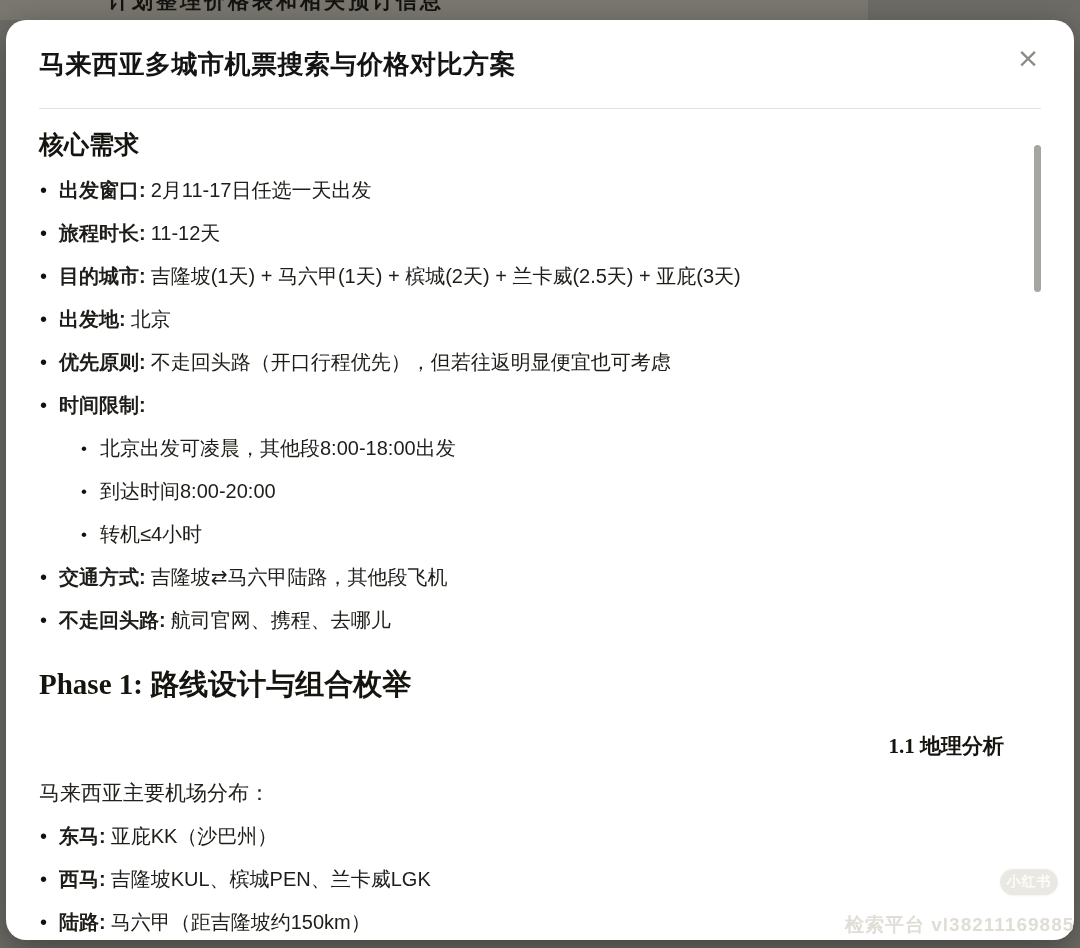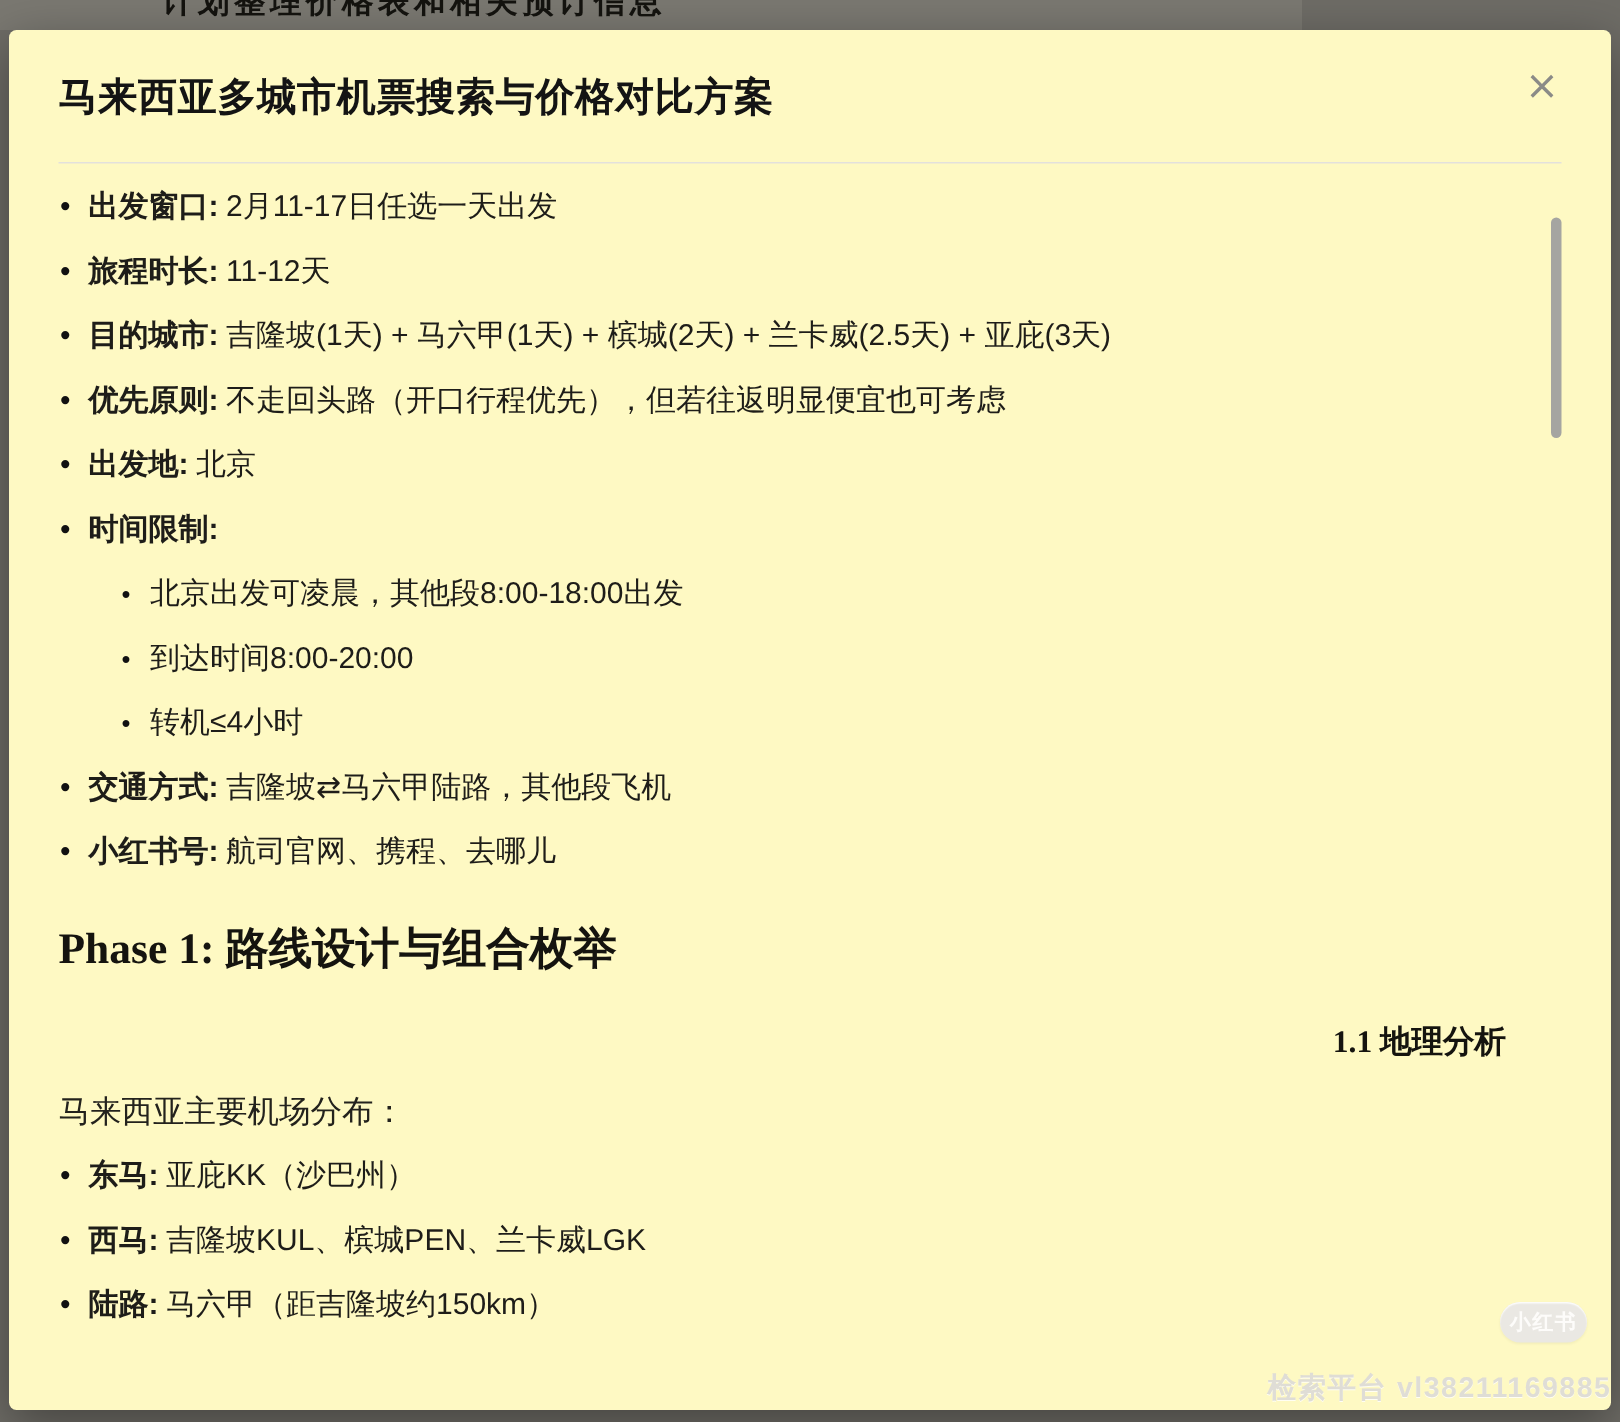--- a/index.html
+++ b/index.html
@@ -15,21 +15,21 @@
   .bg-strip { position:absolute; top:0; left:0; width:868px; height:20px; background:#7A7871; }
   .bg-strip-textclip { position:absolute; top:0; left:108px; width:560px; height:11px; overflow:hidden; }
   .bg-strip-textclip span {
     display:block; margin-top:-13px;
     font-size:21px; font-weight:700; letter-spacing:3px; color:#14130F;
   }
 
   
   .modal {
     position:absolute; left:6px; top:20px; right:6px; bottom:8px;
-    background:#fef9c3; border-radius:5px;
+    background:#ffffff; border-radius:20px;
     box-shadow:0 10px 34px rgba(0,0,0,0.38);
     overflow:hidden;
   }
   .modal-header { position:relative; padding:27px 33px 0 33px; }
   .modal-title { font-size:26px; font-weight:700; color:#141414; letter-spacing:0.5px; }
   .close-btn {
     position:absolute; top:18px; right:26px;
     width:40px; height:40px; border:none; background:transparent;
     font-size:27px; line-height:40px; color:#8B8B87; cursor:pointer;
     font-family:"DejaVu Sans",sans-serif;
@@ -95,50 +95,51 @@
 
 <div class="modal">
   <div class="modal-header">
     <h1 class="modal-title">马来西亚多城市机票搜索与价格对比方案</h1>
     <button class="close-btn">×</button>
   </div>
   <hr class="divider">
 
   <div class="content">
 
+    <h2 class="serif h2-core">核心需求</h2>
 
     <ul class="blist">
       <li>
         <span class="lbl">出发窗口:</span><span class="txt">2月11-17日任选一天出发</span>
       </li>
       <li>
         <span class="lbl">旅程时长:</span><span class="txt">11-12天</span>
       </li>
       <li>
         <span class="lbl">目的城市:</span><span class="txt">吉隆坡(1天) + 马六甲(1天) + 槟城(2天) + 兰卡威(2.5天) + 亚庇(3天)</span>
       </li>
       <li>
-        <span class="lbl">优先原则:</span><span class="txt">不走回头路（开口行程优先），但若往返明显便宜也可考虑</span>
+        <span class="lbl">出发地:</span><span class="txt">北京</span>
       </li>
       <li>
-        <span class="lbl">出发地:</span><span class="txt">北京</span>
+        <span class="lbl">优先原则:</span><span class="txt">不走回头路（开口行程优先），但若往返明显便宜也可考虑</span>
       </li>
       <li>
         <span class="lbl">时间限制:</span>
         <ul class="blist">
           <li>北京出发可凌晨，其他段8:00-18:00出发</li>
           <li>到达时间8:00-20:00</li>
           <li>转机≤4小时</li>
         </ul>
       </li>
       <li>
         <span class="lbl">交通方式:</span><span class="txt">吉隆坡⇄马六甲陆路，其他段飞机</span>
       </li>
       <li>
-        <span class="lbl">小红书号:</span><span class="txt">航司官网、携程、去哪儿</span>
+        <span class="lbl">不走回头路:</span><span class="txt">航司官网、携程、去哪儿</span>
       </li>
     </ul>
 
     <h2 class="serif h2-phase">Phase 1: 路线设计与组合枚举</h2>
     <h3 class="serif h3-sub">1.1 地理分析</h3>
     <p class="serif para">马来西亚主要机场分布：</p>
 
     <ul class="blist">
       <li>
         <span class="lbl">东马:</span><span class="txt">亚庇KK（沙巴州）</span>

